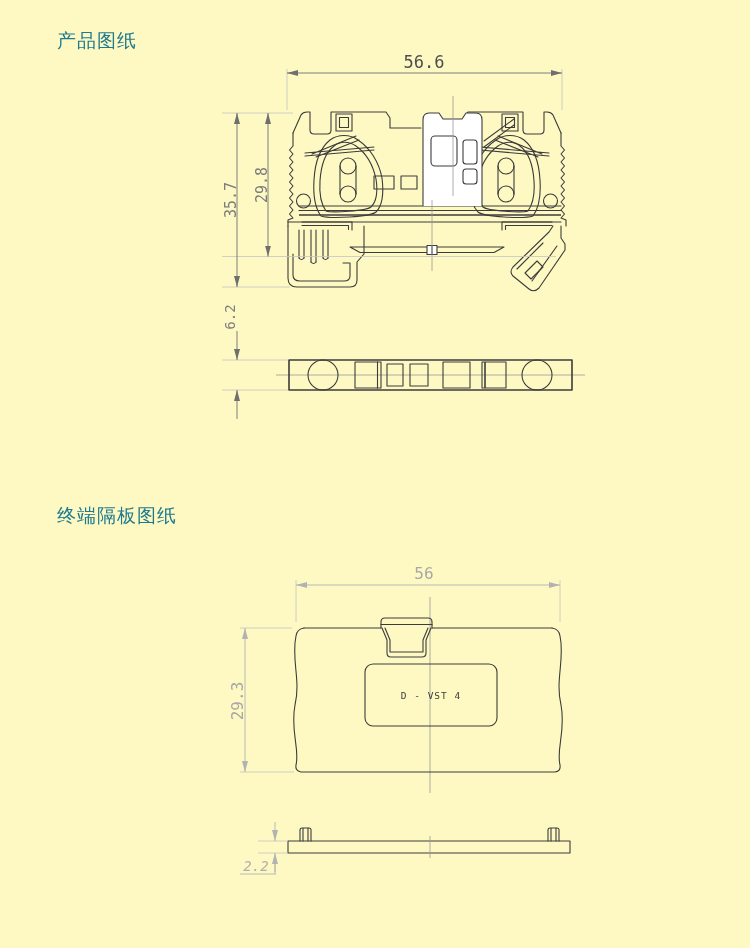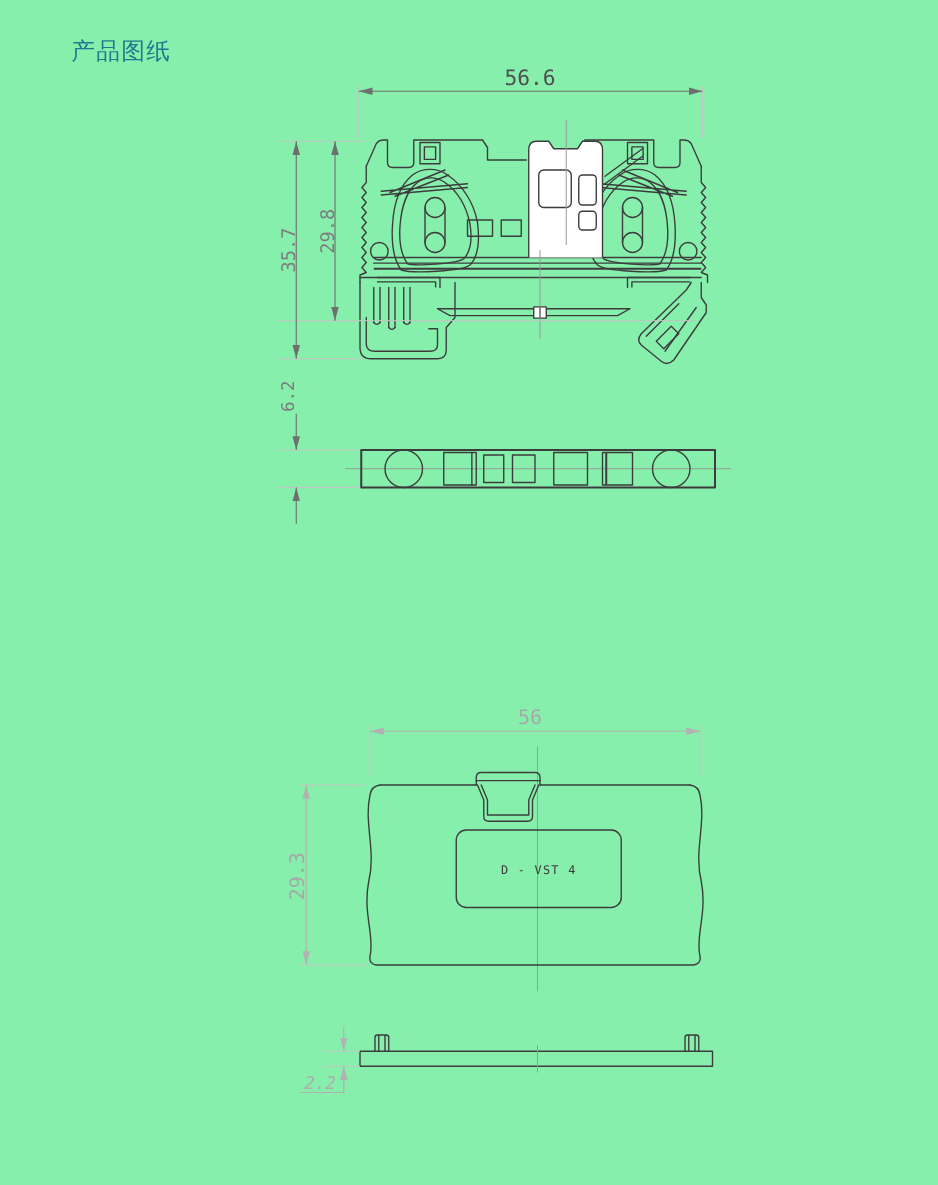--- a/index.html
+++ b/index.html
@@ -1,16 +1,16 @@
 <!DOCTYPE html>
 <html><head>
 <meta charset="utf-8">
 <style>
   html,body{margin:0;padding:0;background:#fff;}
-  .page{position:relative;width:750px;height:948px;background:#86efac;overflow:hidden;
+  .page{position:relative;width:750px;height:948px;background:#fef9c3;overflow:hidden;
         font-family:"Liberation Sans",sans-serif;}
   .section-title{position:absolute;left:57px;font-size:19px;font-weight:500;
         color:#1e7a90;letter-spacing:1px;}
   #title-product{top:28px;}
   #title-partition{top:503px;}
   svg{position:absolute;left:0;top:0;}
   
   .k{fill:none;stroke:#3c3c3c;stroke-width:1.1;stroke-linejoin:round;stroke-linecap:round;}
   .k2{fill:none;stroke:#3c3c3c;stroke-width:1.6;stroke-linejoin:round;}
   .kf{fill:#ffffff;stroke:#3c3c3c;stroke-width:1.1;stroke-linejoin:round;}
@@ -25,20 +25,21 @@
   text.dimI{font:italic 14px "DejaVu Sans Mono","Liberation Mono",monospace;fill:#aeaeae;}
   text.lbl{font:9.5px "DejaVu Sans Mono","Liberation Mono",monospace;fill:#3c3c3c;letter-spacing:1px;}
 </style>
 </head>
 <body>
 
 <div class="page">
 
   <div class="section-title" id="title-product">产品图纸</div>
 
+  <div class="section-title" id="title-partition">终端隔板图纸</div>
 
   <svg width="750" height="948" viewBox="0 0 750 948">
     <defs>
       <marker id="aD" markerUnits="userSpaceOnUse" markerWidth="12" markerHeight="9" refX="11" refY="4" orient="auto">
         <path d="M0,1 L11,4 L0,7 Z" fill="#6f6f6f"></path>
       </marker>
       <marker id="aDs" markerUnits="userSpaceOnUse" markerWidth="12" markerHeight="9" refX="11" refY="4" orient="auto-start-reverse">
         <path d="M0,1 L11,4 L0,7 Z" fill="#6f6f6f"></path>
       </marker>
       <marker id="aL" markerUnits="userSpaceOnUse" markerWidth="12" markerHeight="9" refX="11" refY="4" orient="auto">

